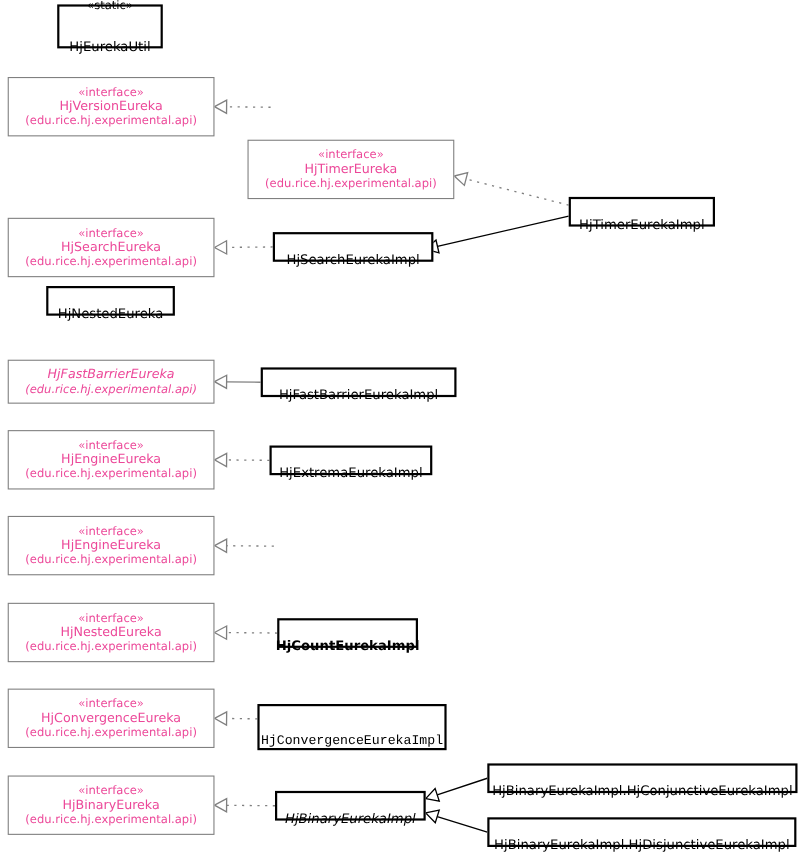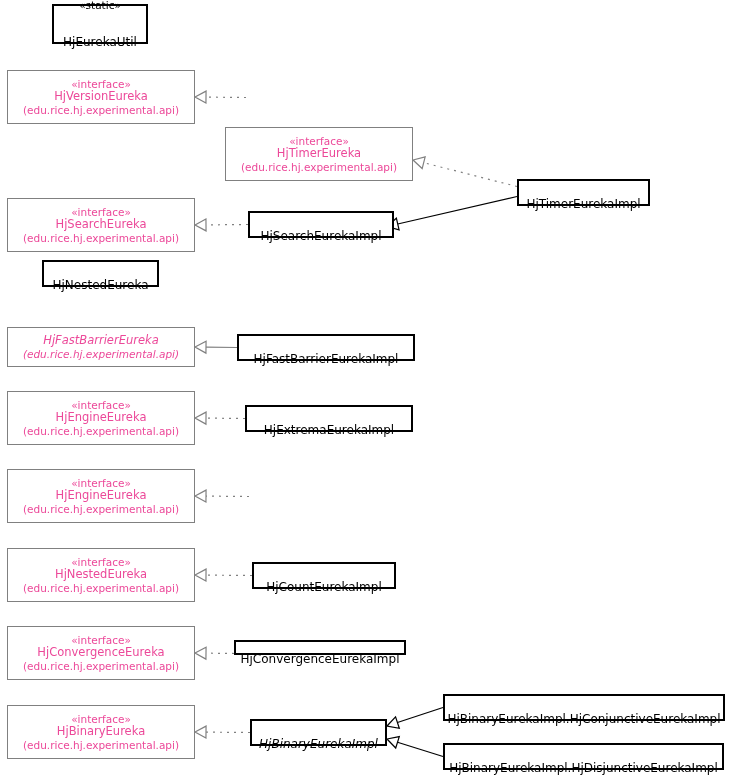--- a/index.html
+++ b/index.html
@@ -153,42 +153,42 @@
       <div class="pkg">(edu.rice.hj.experimental.api)</div>
     </div>
     <div class="node impl" style="left: 237px; top: 334px; width: 178px; height: 27px;">
       <div class="nm">HjFastBarrierEurekaImpl</div>
     </div>
     <div class="node iface" style="left: 7px; top: 391px; width: 188px; height: 54px;">
       <div class="stereo">«interface»</div>
       <div class="nm">HjEngineEureka</div>
       <div class="pkg">(edu.rice.hj.experimental.api)</div>
     </div>
-    <div class="node impl" style="left: 245px; top: 405px; width: 168px; height: 27px;">
+    <div class="node impl" style="left: 245px; top: 405px; width: 148px; height: 27px;">
       <div class="nm">HjExtremaEurekaImpl</div>
     </div>
     <div class="node iface" style="left: 7px; top: 469px; width: 188px; height: 54px;">
       <div class="stereo">«interface»</div>
       <div class="nm">HjEngineEureka</div>
       <div class="pkg">(edu.rice.hj.experimental.api)</div>
     </div>
     <div class="node iface" style="left: 7px; top: 548px; width: 188px; height: 54px;">
       <div class="stereo">«interface»</div>
       <div class="nm">HjNestedEureka</div>
       <div class="pkg">(edu.rice.hj.experimental.api)</div>
     </div>
-    <div class="node impl" style="left: 252px; top: 562px; width: 144px; height: 27px;">
+    <div class="node impl" style="left: 252px; top: 562px; width: 128px; height: 27px; font-weight: bold;">
       <div class="nm">HjCountEurekaImpl</div>
     </div>
     <div class="node iface" style="left: 7px; top: 626px; width: 188px; height: 54px;">
       <div class="stereo">«interface»</div>
       <div class="nm">HjConvergenceEureka</div>
       <div class="pkg">(edu.rice.hj.experimental.api)</div>
     </div>
-    <div class="node impl" style="left: 234px; top: 640px; width: 172px; height: 15px;">
+    <div class="node impl" style="left: 234px; top: 640px; width: 172px; height: 42px; font-family: Liberation Mono, monospace;">
       <div class="nm">HjConvergenceEurekaImpl</div>
     </div>
     <div class="node iface" style="left: 7px; top: 705px; width: 188px; height: 54px;">
       <div class="stereo">«interface»</div>
       <div class="nm">HjBinaryEureka</div>
       <div class="pkg">(edu.rice.hj.experimental.api)</div>
     </div>
     <div class="node impl" style="left: 443px; top: 694px; width: 282px; height: 27px;">
       <div class="nm">HjBinaryEurekaImpl.HjConjunctiveEurekaImpl</div>
     </div>

